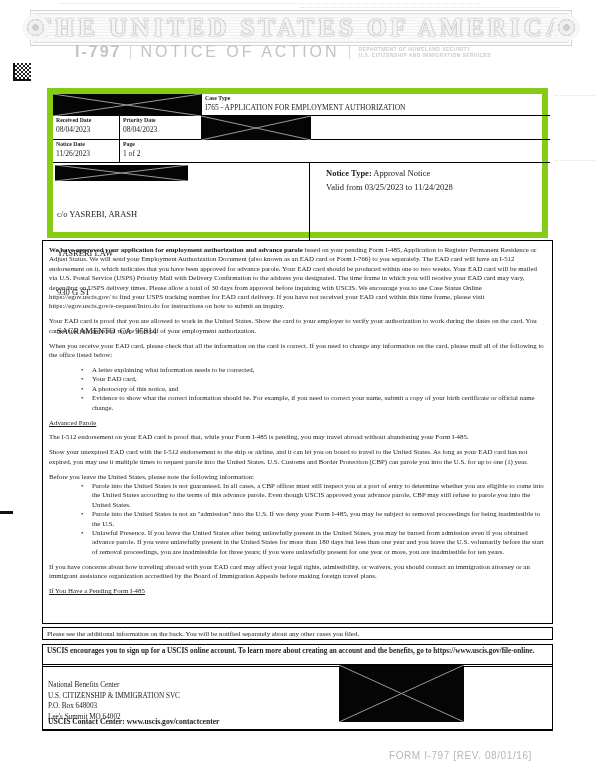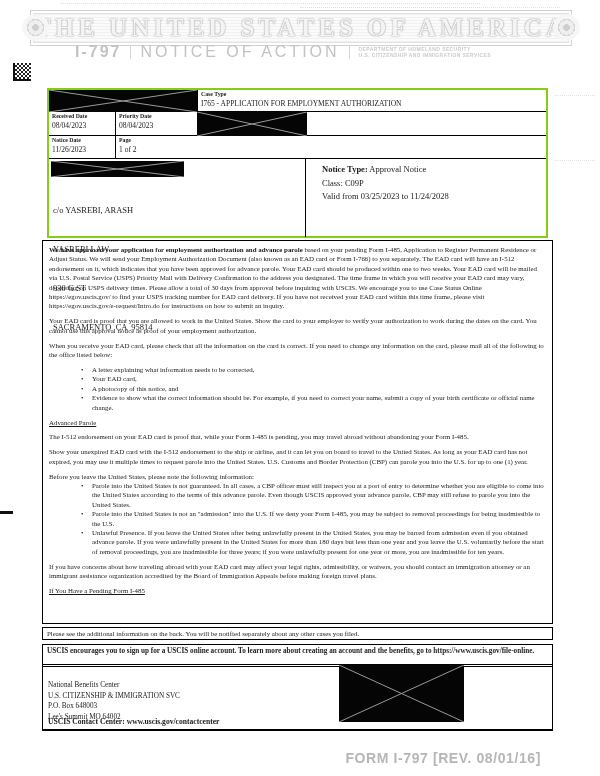--- a/index.html
+++ b/index.html
@@ -44,21 +44,21 @@
     position:absolute;left:13px;top:63px;width:16px;height:16px;
     background:repeating-conic-gradient(#222 0% 25%, #fff 0% 50%);
     background-size:4px 4px;
     border-left:2px solid #111;border-bottom:2px solid #111;
   }
   
   .redact{position:absolute;background:#050505;}
   .redact svg{position:absolute;inset:0;width:100%;height:100%;}
   .redact line{stroke:#9a9a9a;stroke-width:1;}
   
-  .case-table{position:absolute;left:47px;top:88px;width:501px;height:150px;border:2px solid #84cc16;box-sizing:border-box;}
+  .case-table{position:absolute;left:47px;top:88px;width:501px;height:150px;border:6px solid #84cc16;box-sizing:border-box;}
   .cell{position:absolute;box-sizing:border-box;border-color:#000;border-style:solid;border-width:0;}
   .lbl{font-size:5.8px;font-weight:bold;line-height:7px;display:block;}
   .val{font-size:7.5px;line-height:9px;display:block;margin-top:1px;}
   .addr{font-size:8.5px;line-height:13px;white-space:pre-wrap;}
   .ntype{font-size:8.5px;line-height:13.5px;}
   .ntype b{font-weight:bold;}
   
   .main-box{
     position:absolute;left:42px;top:240px;width:511px;height:384px;
     border:1.5px solid #000;box-sizing:border-box;
@@ -81,22 +81,22 @@
     font-size:7.2px;font-weight:bold;line-height:9.6px;
   }
   
   .footer-box{
     position:absolute;left:42px;top:664px;width:511px;height:67px;
     border:1.5px solid #000;border-bottom-width:2.5px;box-sizing:border-box;
   }
   .office{position:absolute;left:5px;top:15px;font-size:7.2px;line-height:10.5px;}
   .contact{position:absolute;left:5px;bottom:3px;font-size:7.6px;font-weight:bold;}
   .form-rev{
-    position:absolute;right:59px;top:750px;
-    font-family:"Liberation Sans", sans-serif;font-size:14px;font-weight:bold;
+    position:absolute;right:68px;top:750px;
+    font-family:"Liberation Sans", sans-serif;font-size:10px;font-weight:normal;
     letter-spacing:.6px;color:#b6b6b6;
   }
 </style>
 </head>
 <body>
 
 <div class="page">
 
   <div class="streak" style="left:60px;top:3px;width:420px;"></div>
   <div class="streak" style="left:300px;top:7px;width:260px;"></div>
@@ -170,21 +170,20 @@
       </div>
       <div class="addr" style="position:absolute;left:4px;top:19px;">
         <div>c/o YASREBI, ARASH</div>
         <div>YASRERI LAW</div>
         <div>930 G ST</div>
         <div>SACRAMENTO  CA  95814</div>
       </div>
     </div>
     <div class="cell ntype" style="left:256px;top:69px;width:241px;height:78px;border-left-width:1px;padding:4px 0 0 16px;">
       <div><b>Notice Type:</b><span> Approval Notice</span></div>
-      <div><span>Class:</span><span> C09P</span></div>
       <div>Valid from 03/25/2023 to 11/24/2028</div>
     </div>
   </div>
 
   <div class="main-box">
     <p><b>We have approved your application for employment authorization and advance parole</b><span> based on your pending Form I-485, Application to Register Permanent Residence or Adjust Status. We will send your Employment Authorization Document (also known as an EAD card or Form I-766) to you separately. The EAD card will have an I-512 endorsement on it, which indicates that you have been approved for advance parole. Your EAD card should be produced within one to two weeks. Your EAD card will be mailed via U.S. Postal Service (USPS) Priority Mail with Delivery Confirmation to the address you designated. The time frame in which you will receive your EAD card may vary, depending on USPS delivery times. Please allow a total of 30 days from approval before inquiring with USCIS. We encourage you to use Case Status Online https://egov.uscis.gov/ to find your USPS tracking number for EAD card delivery. If you have not received your EAD card within this time frame, please visit https://egov.uscis.gov/e-request/Intro.do for instructions on how to submit an inquiry.</span></p>
     <p>Your EAD card is proof that you are allowed to work in the United States. Show the card to your employer to verify your authorization to work during the dates on the card. You cannot use this approval notice as proof of your employment authorization.</p>
     <p>When you receive your EAD card, please check that all the information on the card is correct. If you need to change any information on the card, please mail all of the following to the office listed below:</p>
     <ul>
       <li>A letter explaining what information needs to be corrected,</li>

